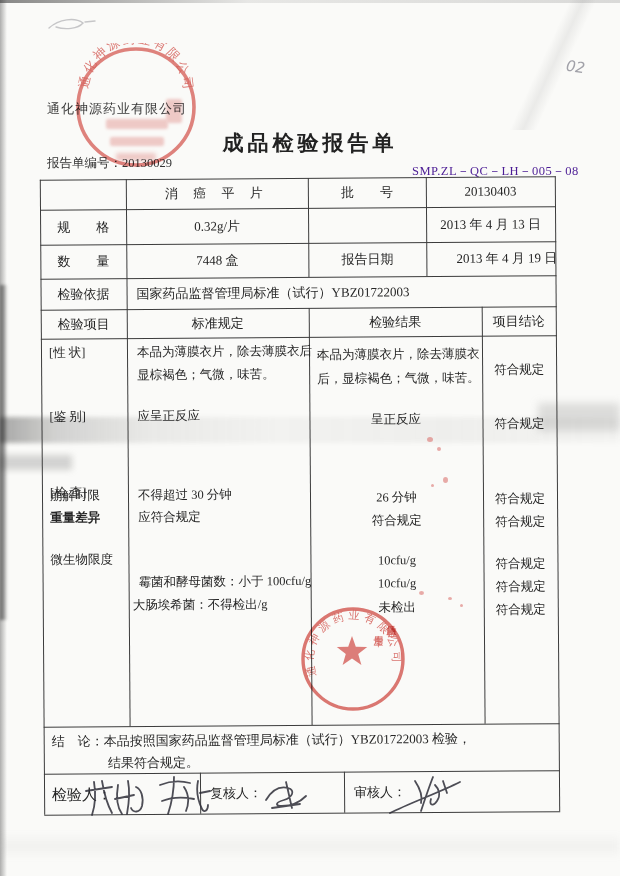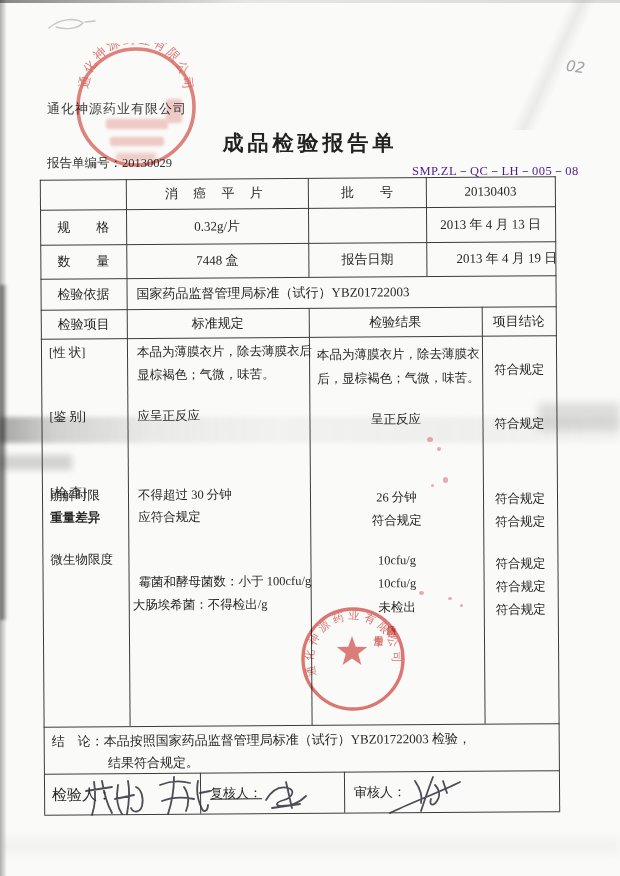--- a/index.html
+++ b/index.html
@@ -163,21 +163,21 @@
   <div class="txt" style="left:90px;top:418px;">大肠埃希菌：不得检出/g</div>
   <div class="txtc" style="left:268px;top:422px;width:173px;">未检出</div>
   <div class="txtc" style="left:441px;top:425px;width:74px;">符合规定</div>
 
   <div class="txt" style="left:8px;top:553px;font-size:13px;">
     <span>结　论：</span><span>本品按照国家药品监督管理局标准（试行）YBZ01722003 检验，</span>
   </div>
   <div class="txt" style="left:64px;top:575px;font-size:13px;">结果符合规定。</div>
 
   <div class="txt" style="left:8px;top:606px;font-size:15px;">检验人：</div>
-  <div class="txt" style="left:166px;top:606px;font-size:13px;text-decoration:underline;">复核人：</div>
+  <div class="txt" style="left:166px;top:606px;font-size:13px;">复核人：</div>
   <div class="txt" style="left:310px;top:606px;font-size:13px;">审核人：</div>
 </div>
 
 <svg class="sig" style="left:84px;top:774px;" width="70" height="45" viewBox="0 0 70 45">
   <path d="M10,8 C12,20 11,32 8,41 M2,17 L28,13 M18,7 C20,19 23,30 28,39 M34,11 C32,23 33,33 38,40 M31,25 L50,21 M44,7 C46,17 45,29 43,40 M52,13 C57,15 60,23 58,32 C56,39 49,39 47,34"></path>
 </svg>
 <svg class="sig" style="left:155px;top:772px;" width="56" height="46" viewBox="0 0 56 46">
   <path d="M5,13 C15,9 27,9 35,11 M19,5 C19,17 17,30 13,42 M29,15 C33,21 35,29 31,39 M7,29 C17,25 29,25 39,27 M43,9 C41,19 43,29 47,37 C49,41 53,39 53,33 M45,21 L55,19"></path>
 </svg>
 <svg class="sig" style="left:262px;top:779px;" width="48" height="32" viewBox="0 0 48 32">

